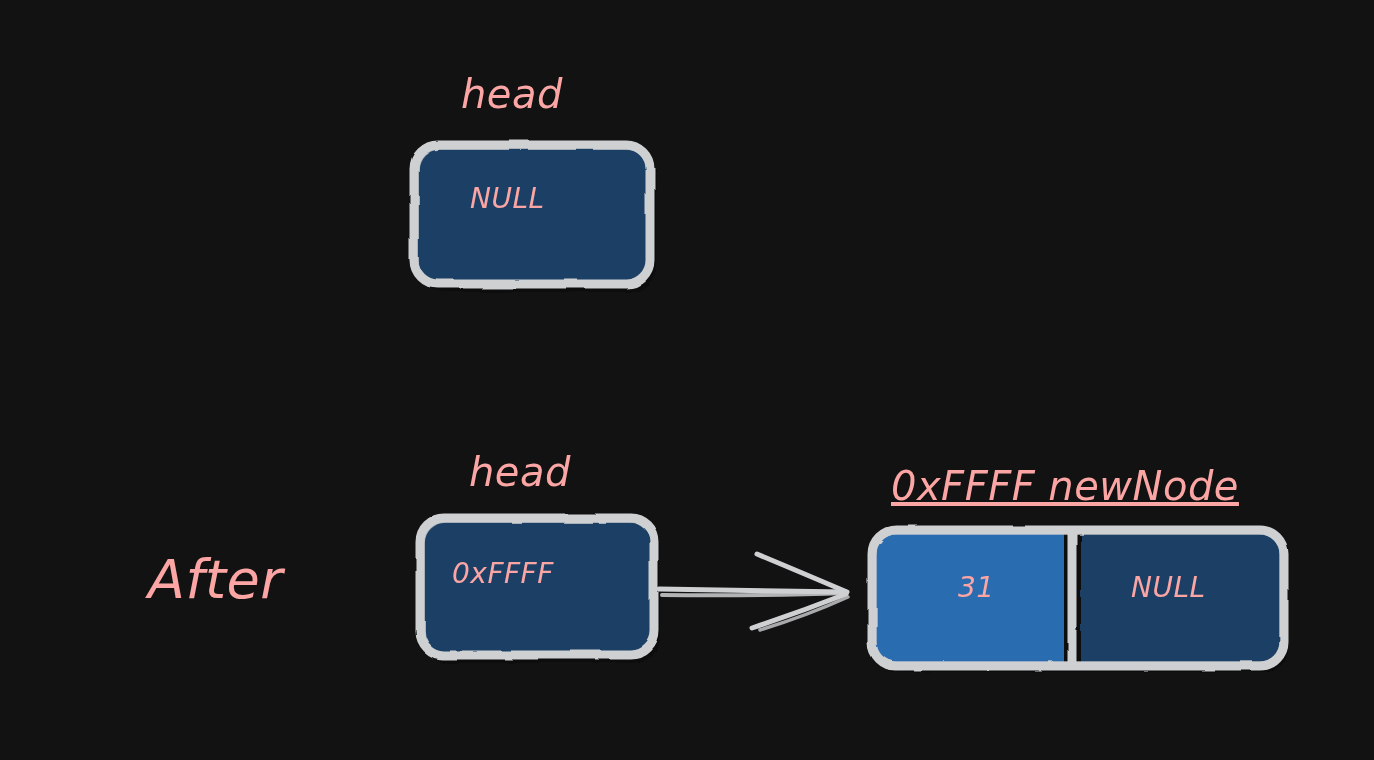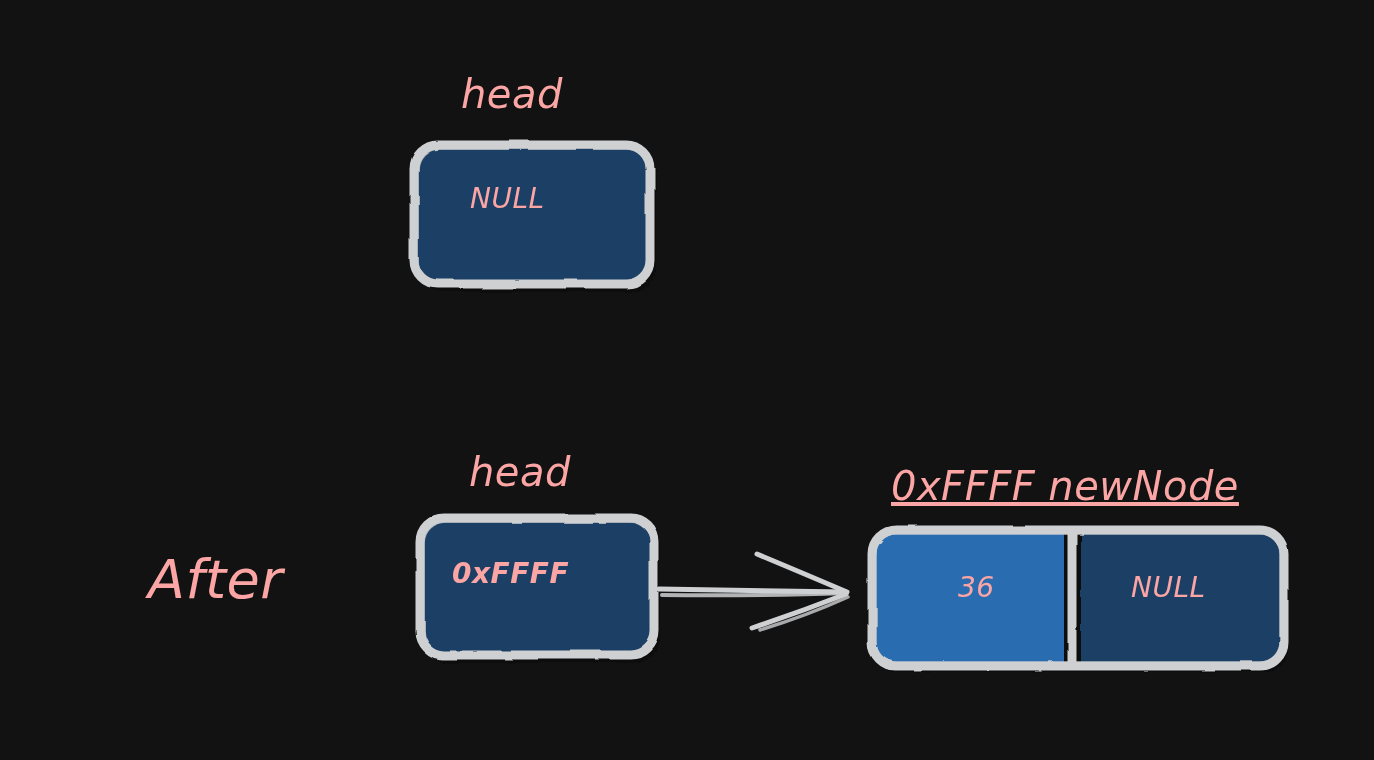--- a/index.html
+++ b/index.html
@@ -50,21 +50,21 @@
     line-height: 1;
   }
   #label-before { left: 86px;  top: 186px; }
   #label-after  { left: 104px; top: 553px; margin-left: 44px; }
 
   #label-head-before { left: 461px; top: 74px; }
   #label-head-after  { left: 469px; top: 452px; }
   #label-newnode     { left: 891px; top: 466px; text-decoration: underline; }
 
   #text-before-null   { left: 470px;  top: 185px; }
-  #text-after-addr    { left: 452px;  top: 560px; font-weight: bold; }
+  #text-after-addr    { left: 452px;  top: 560px; }
   #text-newnode-data  { left: 958px;  top: 574px; }
   #text-newnode-next  { left: 1131px; top: 574px; }
 </style>
 </head>
 <body>
 
 <div id="canvas">
 
   <svg class="layer" viewBox="0 0 1374 760">
     <defs>
@@ -130,17 +130,17 @@
   <div class="hand-text node-label" id="label-head-before">head</div>
 
   <div class="hand-text cell-text" id="text-before-null">NULL</div>
 
   <div class="hand-text node-label" id="label-head-after">head</div>
 
   <div class="hand-text cell-text" id="text-after-addr">0xFFFF</div>
 
   <div class="hand-text node-label" id="label-newnode">0xFFFF newNode</div>
 
-  <div class="hand-text cell-text" id="text-newnode-data">36</div>
+  <div class="hand-text cell-text" id="text-newnode-data">31</div>
 
   <div class="hand-text cell-text" id="text-newnode-next">NULL</div>
 
 </div>
 
 </body></html>

